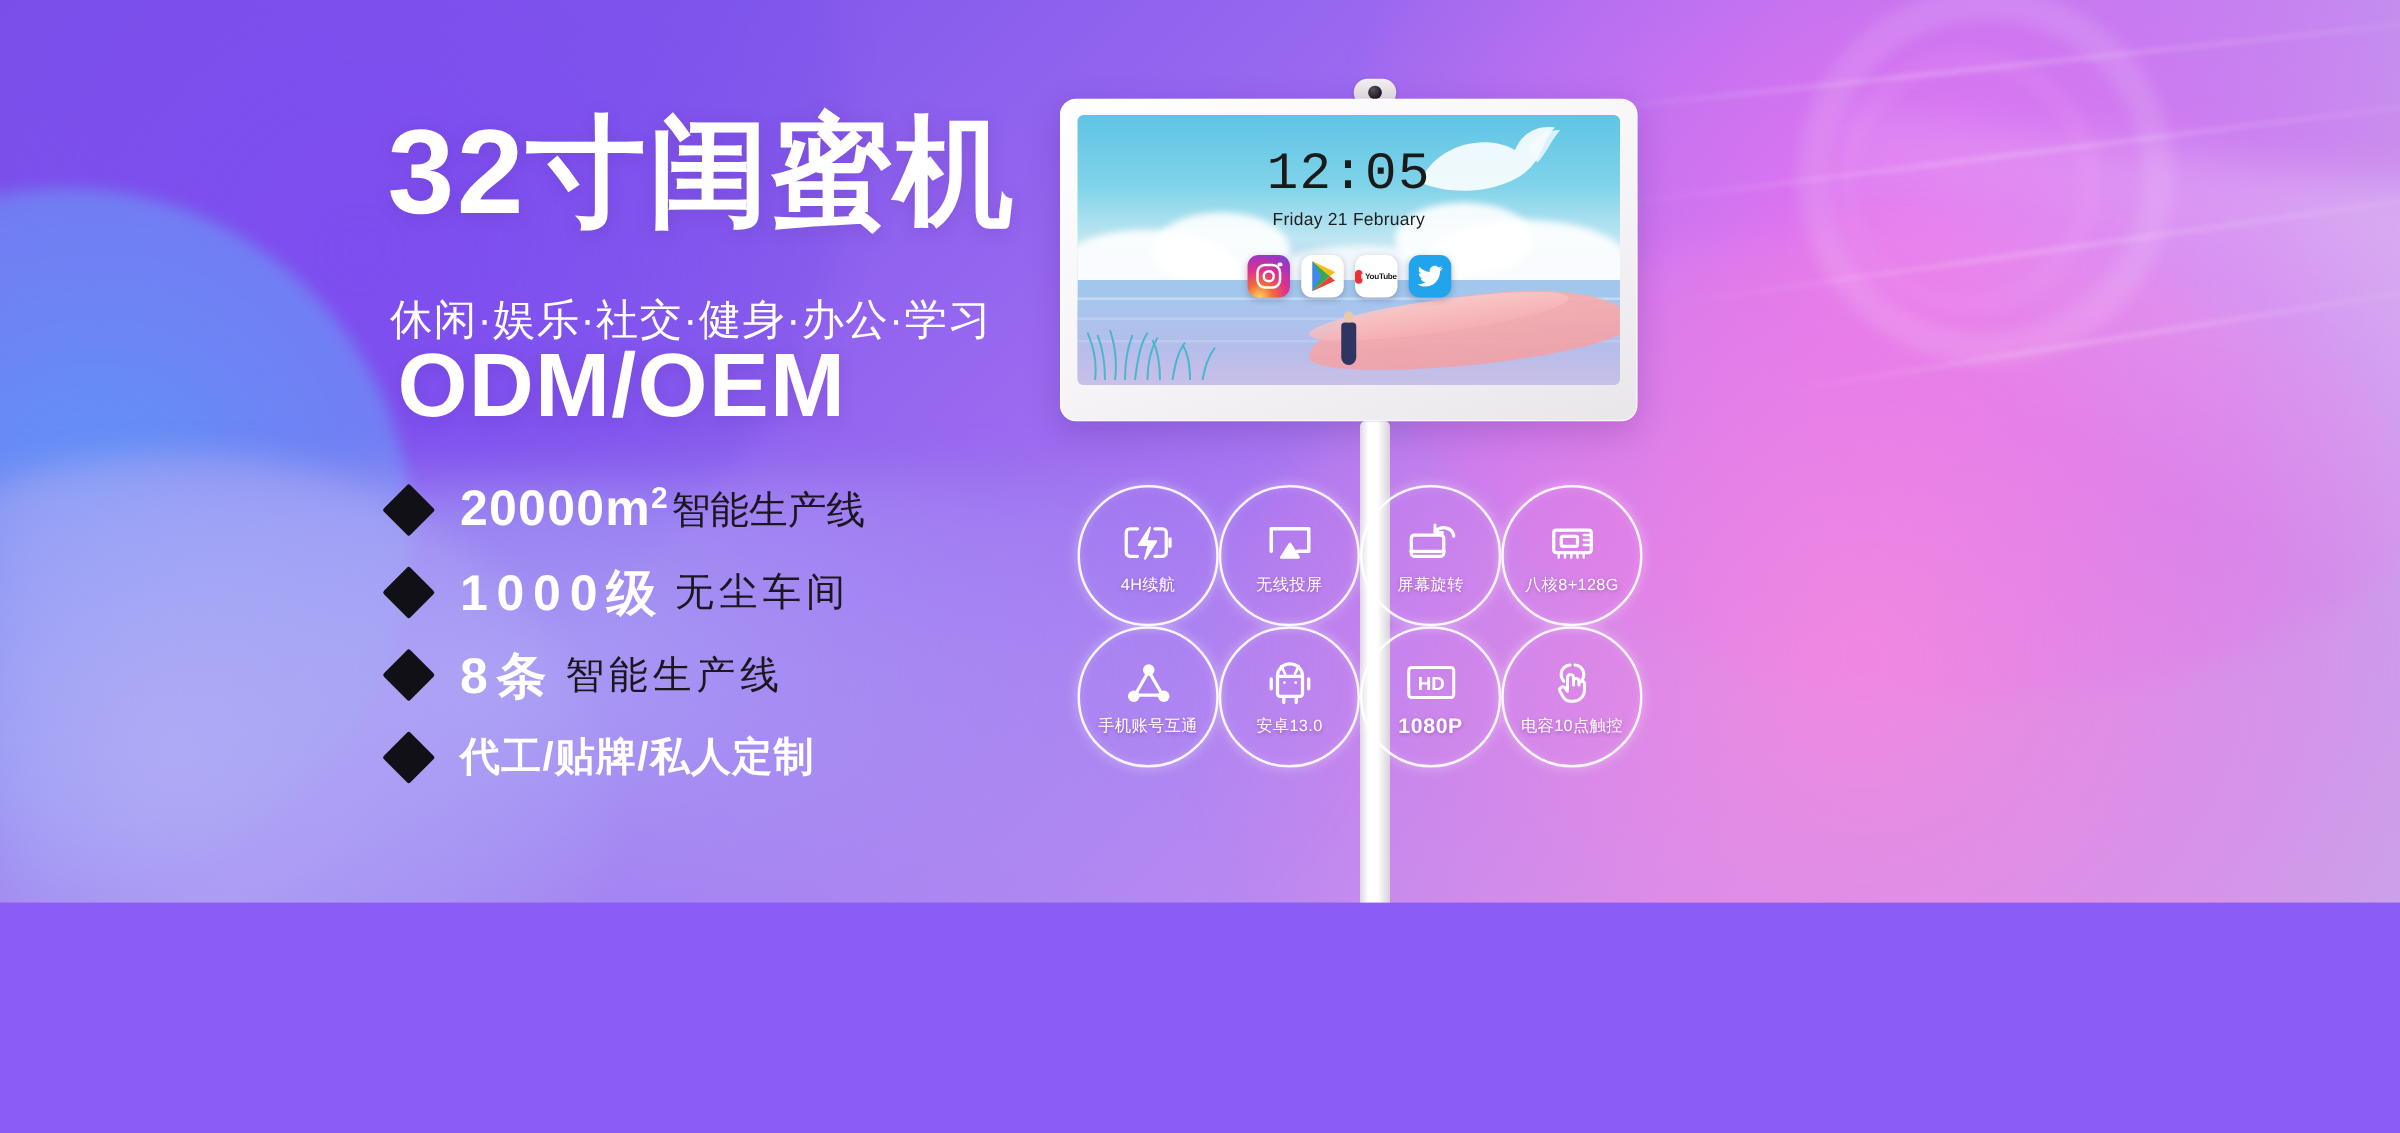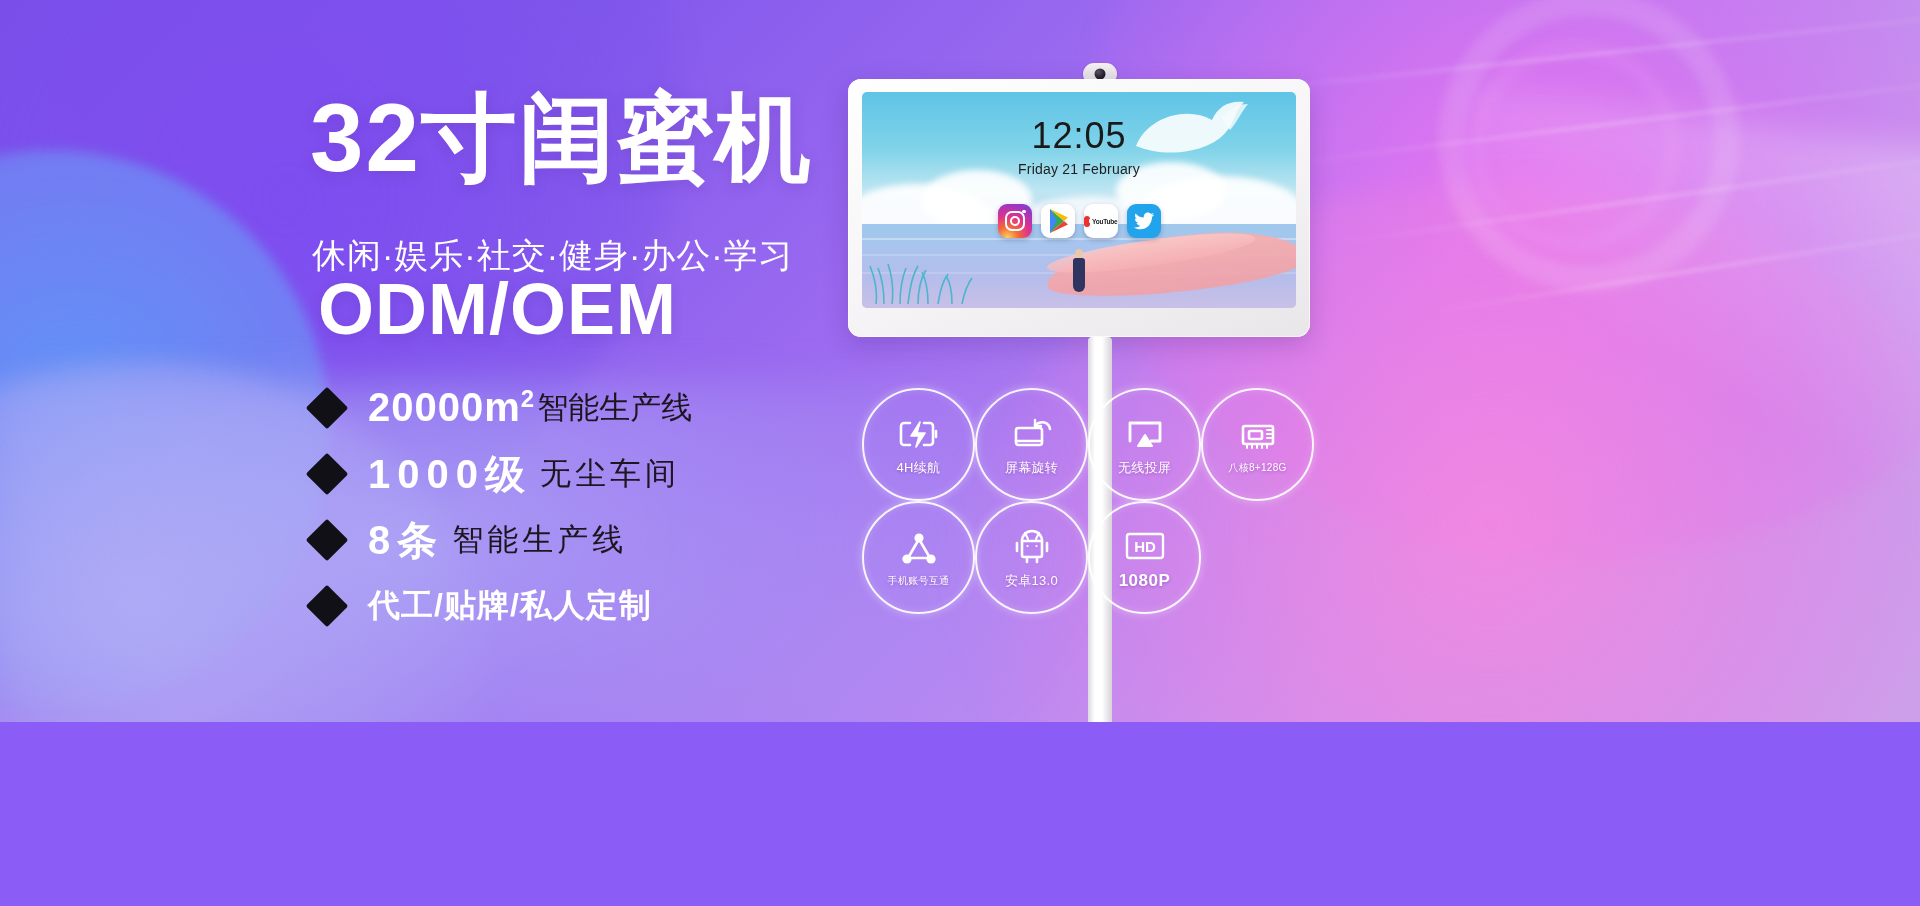--- a/index.html
+++ b/index.html
@@ -159,22 +159,22 @@
   .figure{
     position:absolute;left:50%;bottom:16px;transform:translateX(-50%);
     width:16px;height:52px;
   }
   .fig-body{position:absolute;left:2px;bottom:0;width:12px;height:34px;background:#2e3560;border-radius:3px 3px 6px 6px;}
   .fig-head{position:absolute;left:4px;bottom:34px;width:8px;height:9px;border-radius:50%;background:#e9c9a9;}
   .clock{
     position:absolute;left:0;right:0;top:26px;text-align:center;
   }
   .clock-time{
-    font-size:36px;font-weight:400;color:#1a1a1a;letter-spacing:1px;line-height:1;
-    font-family:Liberation Sans, sans-serif;
+    font-size:42px;font-weight:400;color:#1a1a1a;letter-spacing:1px;line-height:1;
+    font-family:Liberation Mono, monospace;
   }
   .clock-date{
     font-size:14px;color:#1f1f1f;margin-top:7px;letter-spacing:.2px;
   }
   .apps{
     position:absolute;left:0;right:0;top:112px;display:flex;justify-content:center;gap:9px;
   }
   .app{width:34px;height:34px;border-radius:9px;position:relative;box-shadow:0 2px 5px rgba(40,30,80,.25);}
   .app-ig{background:radial-gradient(circle at 28% 100%,#fdd460 0%,#f26b3a 26%,#e0328a 52%,#9e36c2 80%,#6b46d6 100%);}
   .app-ig .ig-frame{position:absolute;left:7px;top:7px;width:20px;height:20px;border:2.6px solid #fff;border-radius:7px;box-sizing:border-box;}
@@ -220,21 +220,21 @@
     border:2px solid rgba(255,255,255,.92);
     display:flex;flex-direction:column;align-items:center;justify-content:center;
     box-sizing:border-box;position:relative;
     box-shadow:0 0 10px rgba(255,255,255,.35), inset 0 0 8px rgba(255,255,255,.16);
   }
   .badge-icon{height:42px;display:flex;align-items:center;justify-content:center;margin-bottom:4px;}
   .badge-label{
     color:#ffffff;font-size:13px;letter-spacing:.3px;white-space:nowrap;
     text-shadow:0 1px 3px rgba(110,40,150,.45);
   }
-  .badge-label.sm{font-size:10px;}
+  .badge-label.sm{font-size:13px;}
   .badge-label.big{font-size:17px;font-weight:bold;letter-spacing:.5px;}
 </style>
 </head>
 <body>
 
 <div class="banner">
 
   <div class="bg-layer">
     <div class="glow-violet-tl"></div>
     <div class="glow-pink-tr"></div>
@@ -378,38 +378,38 @@
             <path d="M26 5 h6 a3 3 0 0 1 3 3 v16 a3 3 0 0 1 -3 3 h-6"></path>
             <path d="M38 13 v6"></path>
             <path d="M22 4 L13 18 h8 L18 29 L27 15 h-8 Z" fill="#fff" stroke-width="1.6"></path>
           </svg>
         </span>
         <span class="badge-label">4H续航</span>
       </div>
 
       <div class="badge">
         <span class="badge-icon">
+          <svg width="42" height="34" viewBox="0 0 42 34" fill="none" stroke="#fff" stroke-width="2.8" stroke-linecap="round" stroke-linejoin="round">
+            <path d="M6 24 V6 h30 v18 h-9"></path>
+            <path d="M21 18 L14 29 h14 Z" fill="#fff" stroke-width="2"></path>
+          </svg>
+        </span>
+        <span class="badge-label">无线投屏</span>
+      </div>
+
+      <div class="badge">
+        <span class="badge-icon">
           <svg width="42" height="34" viewBox="0 0 42 34" fill="none" stroke="#fff" stroke-width="2.6" stroke-linecap="round" stroke-linejoin="round">
             <rect x="5" y="11" width="26" height="17" rx="2.5"></rect>
             <path d="M5 24 h26"></path>
             <path d="M24 8 C30 3, 38 5, 39 12"></path>
             <path d="M24 3 L24 9 L30 9" stroke-width="2.4"></path>
           </svg>
         </span>
         <span class="badge-label">屏幕旋转</span>
-      </div>
-
-      <div class="badge">
-        <span class="badge-icon">
-          <svg width="42" height="34" viewBox="0 0 42 34" fill="none" stroke="#fff" stroke-width="2.8" stroke-linecap="round" stroke-linejoin="round">
-            <path d="M6 24 V6 h30 v18 h-9"></path>
-            <path d="M21 18 L14 29 h14 Z" fill="#fff" stroke-width="2"></path>
-          </svg>
-        </span>
-        <span class="badge-label">无线投屏</span>
       </div>
 
       <div class="badge">
         <span class="badge-icon">
           <svg width="42" height="34" viewBox="0 0 42 34" fill="none" stroke="#fff" stroke-width="2.6" stroke-linecap="round" stroke-linejoin="round">
             <rect x="6" y="7" width="30" height="18" rx="2"></rect>
             <rect x="12" y="12" width="13" height="8" rx="1.4"></rect>
             <path d="M30 11 h4 M30 15 h4 M30 19 h4" stroke-width="2"></path>
             <path d="M10 25 v4 M15 25 v4 M20 25 v4 M25 25 v4 M30 25 v4" stroke-width="2"></path>
           </svg>
@@ -451,17 +451,29 @@
       <div class="badge">
         <span class="badge-icon">
           <svg width="44" height="30" viewBox="0 0 44 30" fill="none" stroke="#fff" stroke-width="2.4" stroke-linejoin="round">
             <rect x="4" y="3" width="36" height="24" rx="2.5"></rect>
             <text x="22" y="21" font-family="Liberation Sans, sans-serif" font-size="15" font-weight="bold" fill="#fff" stroke="none" text-anchor="middle">HD</text>
           </svg>
         </span>
         <span class="badge-label big">1080P</span>
       </div>
 
+      <div class="badge">
+        <span class="badge-icon">
+          <svg width="40" height="36" viewBox="0 0 40 36" fill="none" stroke="#fff" stroke-width="2.4" stroke-linecap="round" stroke-linejoin="round">
+            <path d="M13 16 C9 11, 11 4, 18 3"></path>
+            <path d="M27 16 C31 11, 29 4, 22 3"></path>
+            <path d="M16 22 v-9 a2.4 2.4 0 0 1 4.8 0 v6"></path>
+            <path d="M20.8 16 a2.2 2.2 0 0 1 4.4 0 v3"></path>
+            <path d="M25.2 18 a2.2 2.2 0 0 1 4.4 0 v5 a9 9 0 0 1 -9 9 h-2 a7 7 0 0 1 -6 -3.4 L10 24 a2.4 2.4 0 0 1 3.6 -3 L16 24"></path>
+          </svg>
+        </span>
+        <span class="badge-label sm">电容10点触控</span>
+      </div>
 
     </div>
   </div>
 
 </div>
 
 </body></html>

